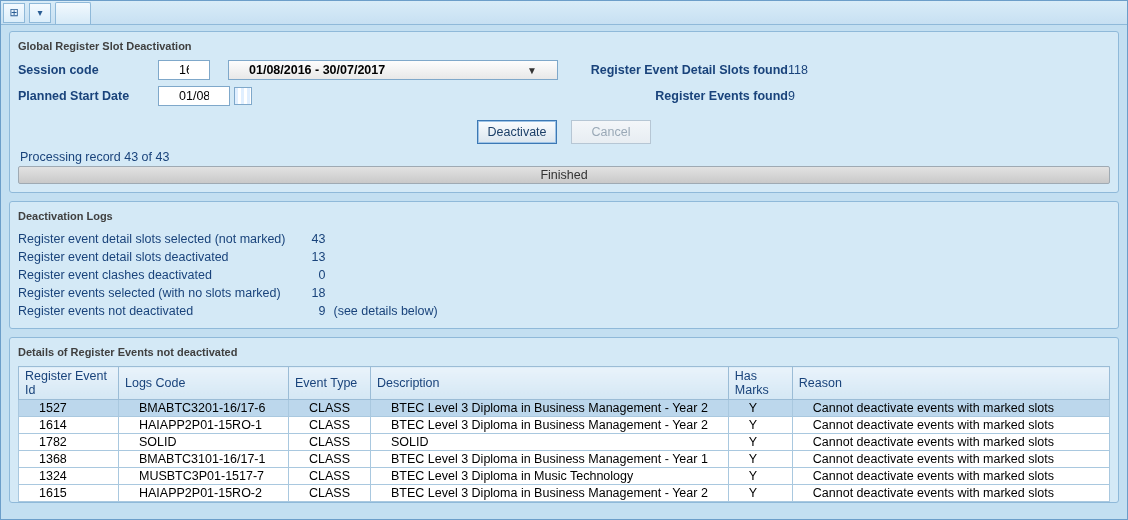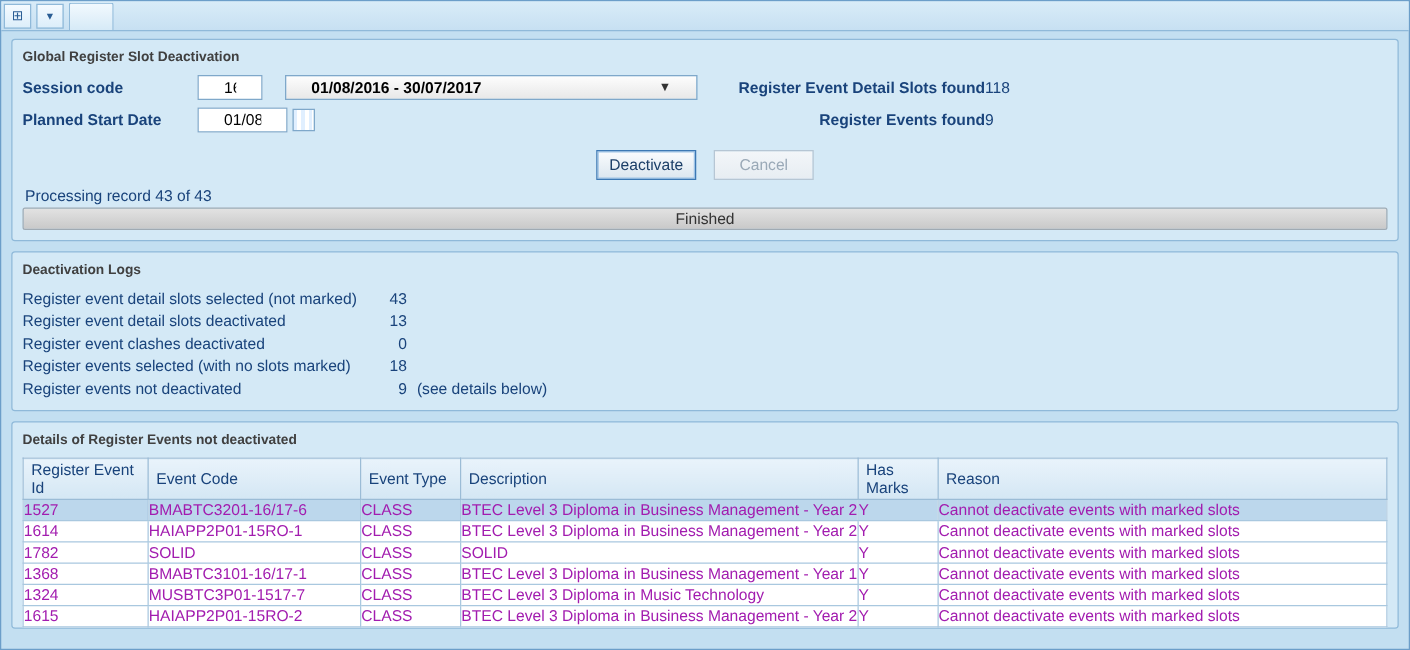--- a/index.html
+++ b/index.html
@@ -140,22 +140,22 @@
     background: linear-gradient(#e9f3fb,#d4e7f4);
     border: 1px solid #9bbcd6;
     color: #19437b;
     font-weight: normal;
     text-align: left;
     padding: 2px 6px;
     height: 20px;
   }
   .grid td {
     border: 1px solid #a9c8df;
-    padding: 1px 0;
-    color: #a21caf;
+    padding: 1px 20px;
+    color: #000000;
     height: 17px;
     white-space: nowrap;
     overflow: hidden;
     margin-top: 31px;
   }
   .grid tr.sel td { background: #bcd7ec; }
   .col-id { width: 100px; }
   .col-code { width: 170px; }
   .col-type { width: 80px; }
   .col-desc { width: 290px; }
@@ -244,21 +244,21 @@
           </tbody>
       </table>
     </div>
 
     <div class="panel" style="padding-bottom:0;">
       <div class="panel-title">Details of Register Events not deactivated</div>
       <table class="grid">
         <thead>
           <tr>
             <th class="col-id">Register Event Id</th>
-            <th class="col-code">Event Code</th>
+            <th class="col-code">Logs Code</th>
             <th class="col-type">Event Type</th>
             <th class="col-desc">Description</th>
             <th class="col-marks">Has Marks</th>
             <th class="col-reason">Reason</th>
           </tr>
         </thead>
         <tbody id="grid-body">
             <tr class="sel">
               <td>1527</td>
               <td>BMABTC3201-16/17-6</td>

